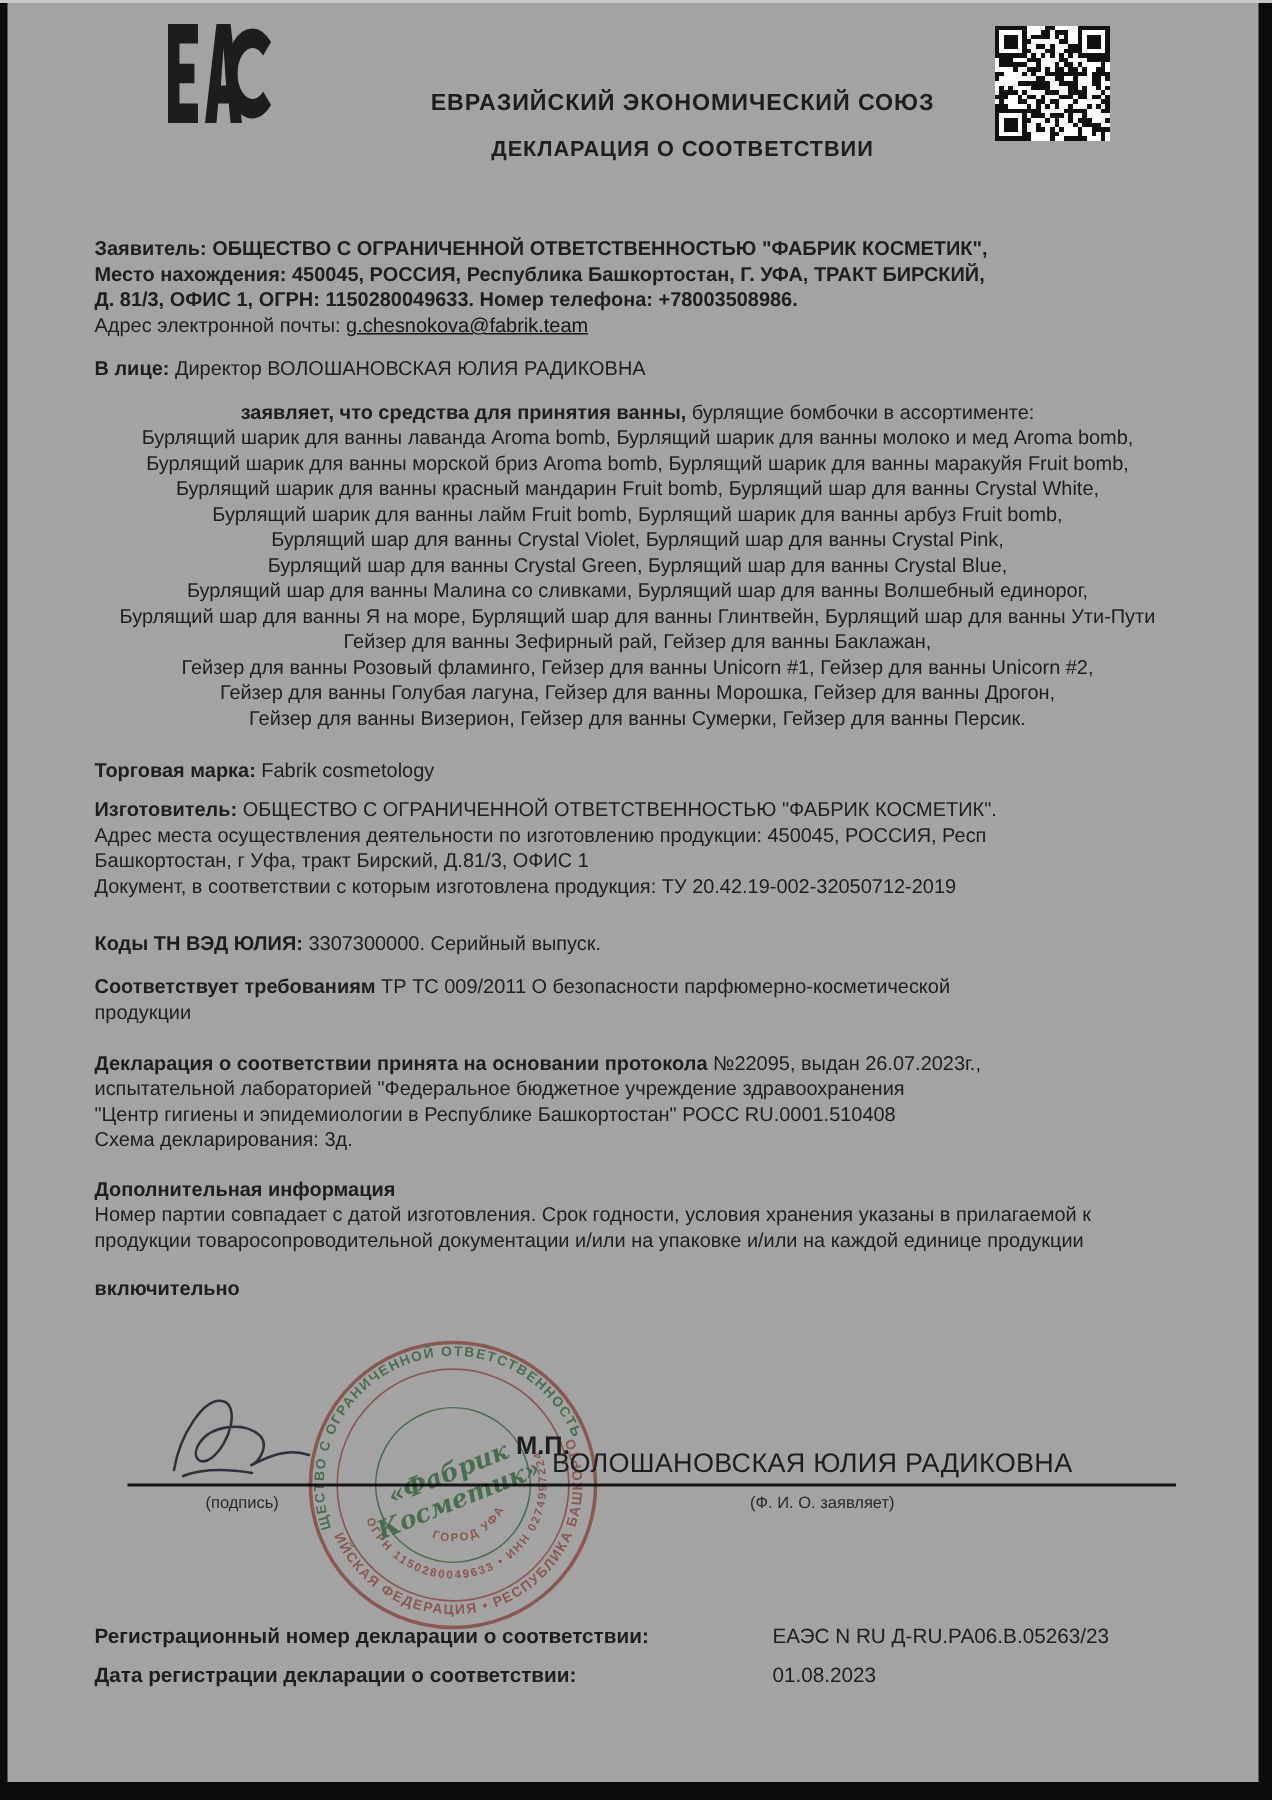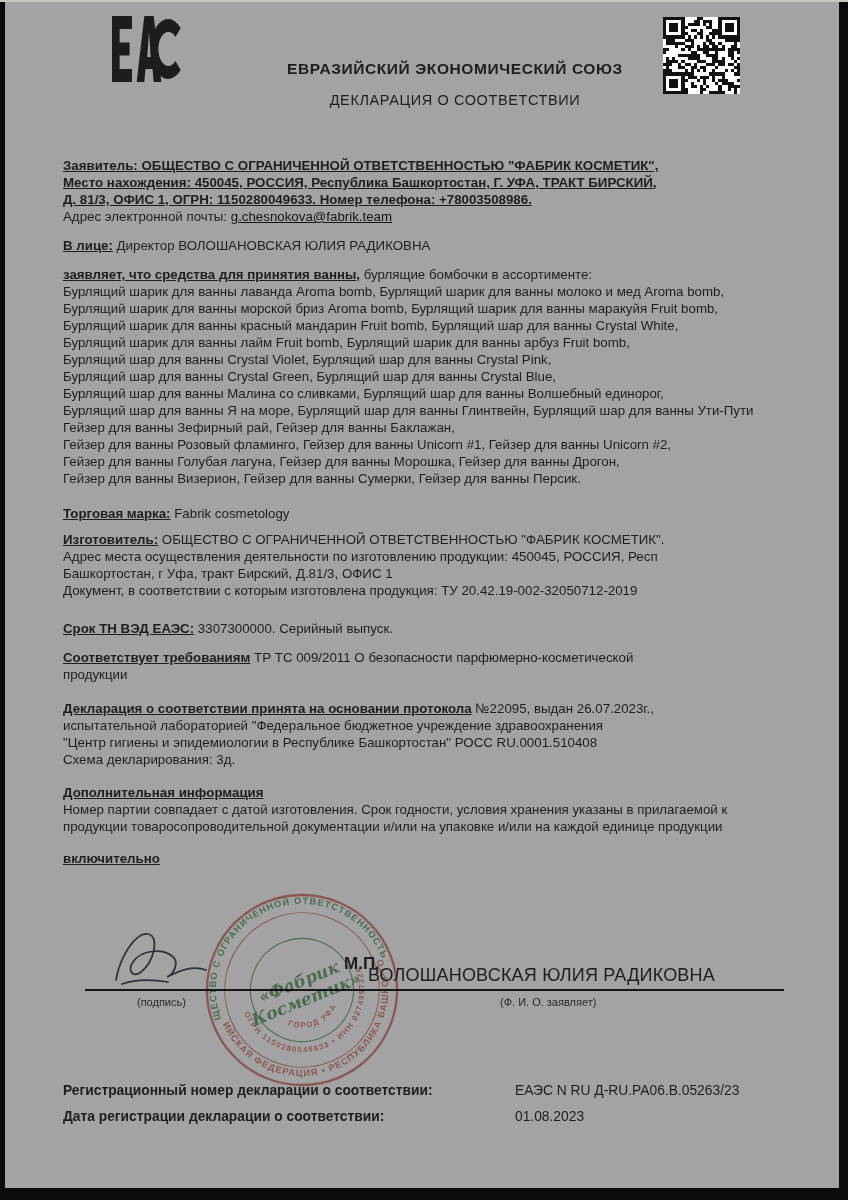--- a/index.html
+++ b/index.html
@@ -12,29 +12,29 @@
   .edge{position:absolute; background:#0b0b0b; z-index:5;}
   .edge-left{left:0; top:0; width:5px; height:100%;}
   .edge-right{right:0; top:0; width:9px; height:100%;}
   .edge-bottom{left:0; bottom:0; width:100%; height:12px;}
   .edge-top{left:0; top:0; width:100%; height:2px; background:#c9c7c2;}
 
   
   .eac{position:absolute; left:112px; top:16px;}
   .titles{position:absolute; left:200px; top:60px; width:510px; text-align:center;}
   .title1{font-weight:bold; font-size:15.5px; letter-spacing:.6px; margin-bottom:14px;}
-  .title2{font-weight:normal; font-size:14.5px; letter-spacing:.6px;}
+  .title2{font-weight:bold; font-size:14.5px; letter-spacing:.6px;}
   .qr{position:absolute; left:663px; top:17px; width:77px; height:77px; shape-rendering:crispEdges;}
 
   
   .content{position:absolute; left:63px; top:157px; width:724px; font-size:13.3px; line-height:17px;}
   .line{white-space:nowrap;}
-  .b{font-weight:bold;text-decoration:underline;}
+  .b{font-weight:bold;}
   .mb9{margin-bottom:9px;}  .mb12{margin-bottom:12px;} .mb15{margin-bottom:15px;}
-  .mb16{margin-bottom:16px;} .mb17{margin-bottom:17px;} .mb18{margin-bottom:18px;}
+  .mb16{margin-bottom:16px;} .mb17{margin-bottom:17px;} .mb18{margin-bottom:18px;text-align:center;}
   .mb21{margin-bottom:21px;}
   .email{text-decoration:underline; color:#14141a; cursor:pointer;}
 
   
   .signature{position:absolute; left:108px; top:926px; width:104px; height:72px; z-index:3;}
   .stamp{position:absolute; left:203px; top:891px; width:198px; height:198px; z-index:2; opacity:.82; mix-blend-mode:multiply;}
   .stampg{transform-origin:100px 100px; transform:rotate(-22deg);}
   .stamp text{font-family:"Liberation Sans", sans-serif;}
   .stamp .ringbig{font-size:9.3px; letter-spacing:1.1px; font-weight:bold;}
   .stamp .ringsmall{font-size:7.8px; letter-spacing:1.4px; font-weight:bold;}
@@ -441,21 +441,21 @@
     </div>
 
     <div class="mb21">
       <div class="line"><span class="b">Изготовитель:</span><span> ОБЩЕСТВО С ОГРАНИЧЕННОЙ ОТВЕТСТВЕННОСТЬЮ "ФАБРИК КОСМЕТИК".</span></div>
       <div class="line">Адрес места осуществления деятельности по изготовлению продукции: 450045, РОССИЯ, Респ</div>
       <div class="line">Башкортостан, г Уфа, тракт Бирский, Д.81/3, ОФИС 1</div>
       <div class="line">Документ, в соответствии с которым изготовлена продукция: ТУ 20.42.19-002-32050712-2019</div>
     </div>
 
     <div class="mb12">
-      <div class="line"><span class="b">Срок ТН ВЭД ЕАЭС:</span><span> 3307300000. Серийный выпуск.</span></div>
+      <div class="line"><span class="b">Коды ТН ВЭД ЮЛИЯ:</span><span> 3307300000. Серийный выпуск.</span></div>
     </div>
 
     <div class="mb17">
       <div class="line"><span class="b">Соответствует требованиям</span><span>  ТР ТС 009/2011 О безопасности парфюмерно-косметической</span></div>
       <div class="line">продукции</div>
     </div>
 
     <div class="mb16">
       <div class="line"><span class="b">Декларация о соответствии принята на основании протокола</span><span> №22095, выдан 26.07.2023г.,</span></div>
       <div class="line">испытательной лабораторией "Федеральное бюджетное учреждение здравоохранения</div>

